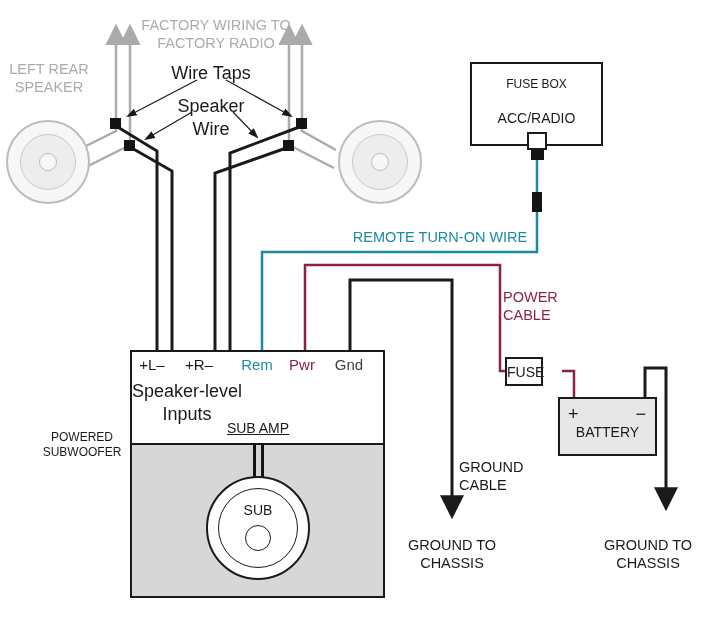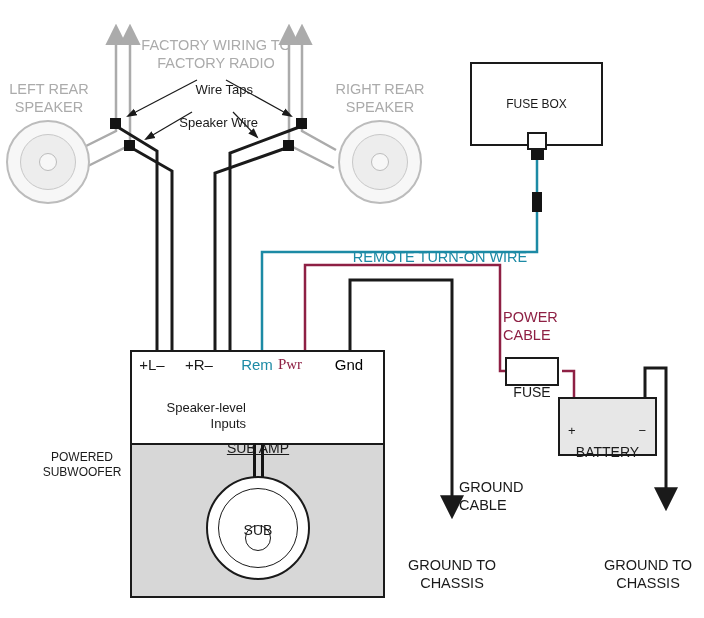--- a/index.html
+++ b/index.html
@@ -4,34 +4,34 @@
 <style>
   * { margin:0; padding:0; box-sizing:border-box; }
   html,body { background:#ffffff; }
   body { font-family:"Liberation Sans", sans-serif; color:#1a1a1a; }
   .stage { position:relative; width:704px; height:618px; background:#fff; overflow:hidden; }
   svg.wires { position:absolute; left:0; top:0; z-index:0; }
   .wgray { fill:none; stroke:#ababab; stroke-width:2.5; }
   .wblk  { fill:none; stroke:#1a1a1a; stroke-width:3; }
   .wthin { stroke:#1a1a1a; stroke-width:1.2; }
   .box { position:absolute; background:#fff; border:2px solid #1a1a1a; z-index:1; }
-  .lbl { position:absolute; line-height:1.25; z-index:3;margin-top:20px; }
+  .lbl { position:absolute; line-height:1.25; z-index:3; }
   .c { text-align:center; }
   .gray { color:#ababab; }
   .sq { position:absolute; background:#141414; z-index:2; }
   .circle { position:absolute; border-radius:50%; z-index:2; }
   .spk-outer { width:84px; height:84px; border:2px solid #bcbcbc; background:#f7f7f7; }
   .spk-mid { width:56px; height:56px; border:1.5px solid #c8c8c8; background:#ededed; left:12px; top:12px; }
   .spk-ctr { width:18px; height:18px; border:1.5px solid #bcbcbc; background:#f7f7f7; left:31px; top:31px; }
   .sub-outer { width:104px; height:104px; border:2.5px solid #1a1a1a; background:#fff; }
   .sub-mid { width:80px; height:80px; border:1.5px solid #1a1a1a; left:9.5px; top:9.5px; background:transparent; }
   .sub-ctr { width:26px; height:26px; border:1.5px solid #1a1a1a; left:36.5px; top:47px; background:transparent; }
   .amp-gray { position:absolute; left:0; right:0; bottom:0; top:91px; border-top:2px solid #1a1a1a; }
   .term { position:absolute; top:356px; font-size:15px; text-align:center; z-index:3; }
-  .fz13 { font-size:13px;text-align:right; } .fz14 { font-size:14px; } .fz145 { font-size:14.5px; } .fz15 { font-size:12px; }
+  .fz13 { font-size:18px; } .fz14 { font-size:14px; } .fz145 { font-size:14.5px; } .fz15 { font-size:12px; }
 </style>
 </head>
 <body>
 
 <div class="stage">
 
   <svg class="wires" width="704" height="618" viewBox="0 0 704 618">
     <defs>
       <marker id="mA-gray" viewBox="0 0 10 10" refX="7" refY="5" markerWidth="8.5" markerHeight="8.5" orient="auto">
           <path d="M0,0 L10,5 L0,10 Z" fill="#ababab"></path>
@@ -80,26 +80,27 @@
     </div>
   </div>
 
   <div class="sq" style="left:110px; top:118px; width:11px; height:11px;"></div>
   <div class="sq" style="left:124px; top:140px; width:11px; height:11px;"></div>
   <div class="sq" style="left:296px; top:118px; width:11px; height:11px;"></div>
   <div class="sq" style="left:283px; top:140px; width:11px; height:11px;"></div>
 
   <div class="box" style="left:470px; top:62px; width:133px; height:84px;">
     <div class="lbl c fz15" style="left:0; right:0; top:13px;">FUSE BOX</div>
+    <div class="lbl c fz14" style="left:0; right:0; top:46px;">ACC/RADIO</div>
   </div>
   <div class="box" style="left:527px; top:132px; width:20px; height:18px; z-index:2;"></div>
   <div class="sq" style="left:531px; top:150px; width:13px; height:10px;"></div>
   <div class="sq" style="left:532px; top:192px; width:10px; height:20px;"></div>
 
-  <div class="box" style="left:505px; top:357px; width:54px; height:29px;">
+  <div class="box" style="left:505px; top:357px; width:38px; height:29px;">
     <div class="lbl c fz14" style="left:0; right:0; top:5px;">FUSE</div>
   </div>
   <div class="box" style="left:558px; top:397px; width:99px; height:59px; background:#e7e7e7;">
     <div class="lbl fz13" style="left:8px; top:4px;">+</div>
     <div class="lbl fz13" style="right:9px; top:4px;">−</div>
     <div class="lbl c fz14" style="left:0; right:0; top:25px;">BATTERY</div>
   </div>
 
   <div class="box" style="left:130px; top:350px; width:255px; height:248px;">
     <div class="amp-gray" style="background: rgb(215, 215, 215);"></div>
@@ -107,31 +108,30 @@
   <div class="sq" style="left:253px; top:443px; width:2.5px; height:34px;"></div>
   <div class="sq" style="left:261px; top:443px; width:2.5px; height:34px;"></div>
   <div class="circle sub-outer" style="left:206px; top:476px;">
     <div class="circle sub-mid"></div>
     <div class="circle sub-ctr"></div>
   </div>
 
   <div class="term" style="left: 130px; width: 44px; color: rgb(26, 26, 26);">+L–</div>
   <div class="term" style="left: 177px; width: 44px; color: rgb(26, 26, 26);">+R–</div>
   <div class="term" style="left: 234px; width: 46px; color: rgb(28, 138, 165);">Rem</div>
-  <div class="term" style="left: 268px; width: 44px; color: rgb(142, 32, 68); font-family: Liberation Serif, serif;">Pwr</div>
-  <div class="term" style="left: 327px; width: 44px; color: #000000;">Gnd</div>
+  <div class="term" style="left: 280px; width: 44px; color: rgb(142, 32, 68);">Pwr</div>
+  <div class="term" style="left: 327px; width: 44px; color: #404040;">Gnd</div>
 
   <div class="lbl c fz13" style="left:128px; top:380px; width:118px;">Speaker-level Inputs</div>
   <div class="lbl c fz14" style="left:194px; top:420px; width:128px;text-decoration:underline;">SUB AMP</div>
   <div class="lbl c fz15" style="left:22px; top:430px; width:120px;">POWERED SUBWOOFER</div>
   <div class="lbl c fz14" style="left:230px; top:502px; width:56px;">SUB</div>
 
   <div class="lbl c gray fz145" style="left:140px; top:16px; width:152px;">FACTORY WIRING TO FACTORY RADIO</div>
   <div class="lbl c gray fz145" style="left:3px; top:60px; width:92px;">LEFT REAR SPEAKER</div>
-  <div class="lbl c gray fz145" style="left:334px; top:60px; width:92px;">RIGHT REAR SPEAKER</div>
   <div class="lbl c fz13" style="left:169px; top:62px; width:84px;">Wire Taps</div>
   <div class="lbl c fz13" style="left:164px; top:95px; width:94px;">Speaker Wire</div>
 
 
   <div class="lbl c fz145" style="left: 348px; top: 228px; width: 184px; color: rgb(28, 138, 165);">REMOTE TURN-ON WIRE</div>
   <div class="lbl fz145" style="left: 503px; top: 288px; width: 72px; color: rgb(142, 32, 68);">POWER CABLE</div>
   <div class="lbl fz145" style="left:459px; top:458px; width:78px;">GROUND CABLE</div>
   <div class="lbl c fz145" style="left:397px; top:536px; width:110px;">GROUND TO CHASSIS</div>
   <div class="lbl c fz145" style="left:592px; top:536px; width:112px;">GROUND TO CHASSIS</div>
 

